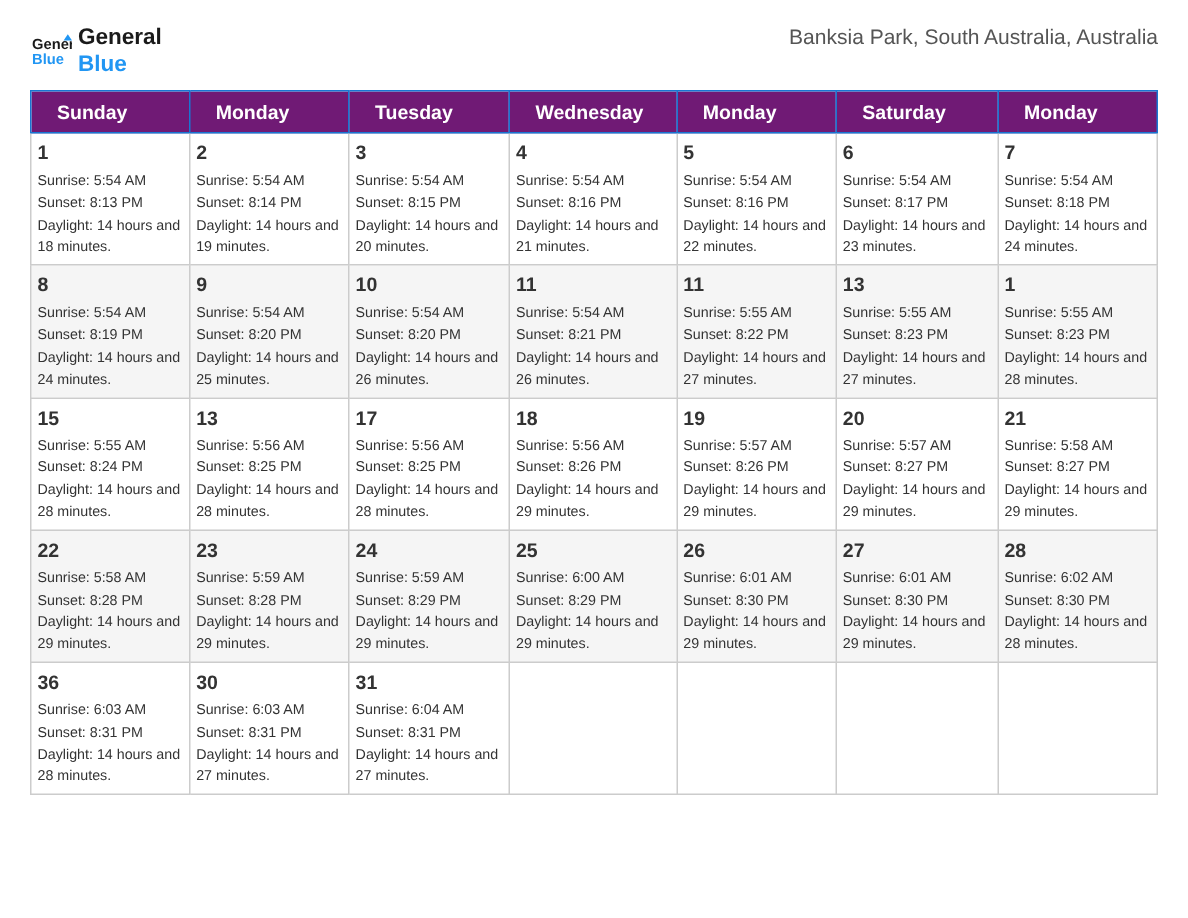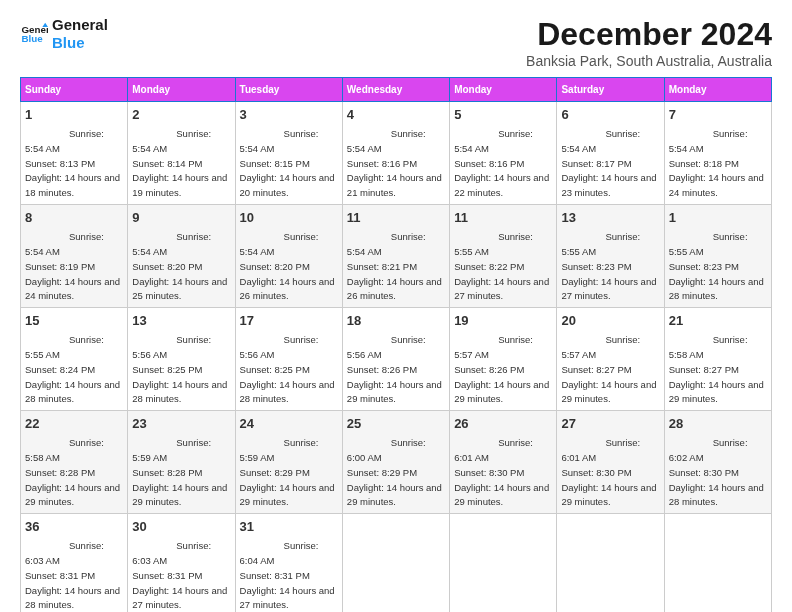--- a/index.html
+++ b/index.html
@@ -36,25 +36,25 @@
     .location-title {
       font-size: 14px;
       color: #555;
     }
     table {
       width: 100%;
       border-collapse: collapse;
       font-size: 10.5px;
     }
     thead tr th {
-      background-color: #d946ef;
+      background-color: #701a75;
       color: #fff;
-      font-size: 10px;
+      font-size: 13px;
       font-weight: bold;
-      padding: 6px 4px;
+      padding: 6px 17px;
       text-align: left;
       border: 1px solid #1976D2;
     }
     tbody tr td {
       border: 1px solid #ccc;
       vertical-align: top;
       padding: 4px 4px;
       width: 113px;
       background: #fff;
       color: #333;
@@ -69,21 +69,20 @@
     .day-num {
       font-size: 13px;
       font-weight: bold;
       display: block;
       margin-bottom: 2px;
     }
     .day-detail {
       font-size: 9.5px;
       color: #333;
       line-height: 1.45;
-      margin-left: 44px;
     }
     .empty-cell {
       background: #f9f9f9;
     }
   </style>
 </head>
 <body>
 
 <div class="header-area">
   <div class="logo">
@@ -91,21 +90,20 @@
       <text x="2" y="18" font-size="14" font-weight="bold" fill="#1a1a1a" font-family="Arial">General</text>
       <text x="2" y="32" font-size="14" font-weight="bold" fill="#2196F3" font-family="Arial">Blue</text>
       <polygon points="36,10 44,10 40,4" fill="#2196F3" transform="translate(-4,0)"></polygon>
     </svg>
     <div style="display:flex;flex-direction:column;line-height:1.2">
       <span style="font-size:15px;font-weight:bold;color:#1a1a1a;">General</span>
       <span style="font-size:15px;font-weight:bold;color:#2196F3;">Blue</span>
     </div>
   </div>
   <div class="title-area">
-    <div class="month-title">December 2024</div>
     <div class="location-title">Banksia Park, South Australia, Australia</div>
   </div>
 </div>
 
 <table>
   <thead>
     <tr>
     <th>Sunday</th>
         <th>Monday</th>
         <th>Tuesday</th>

